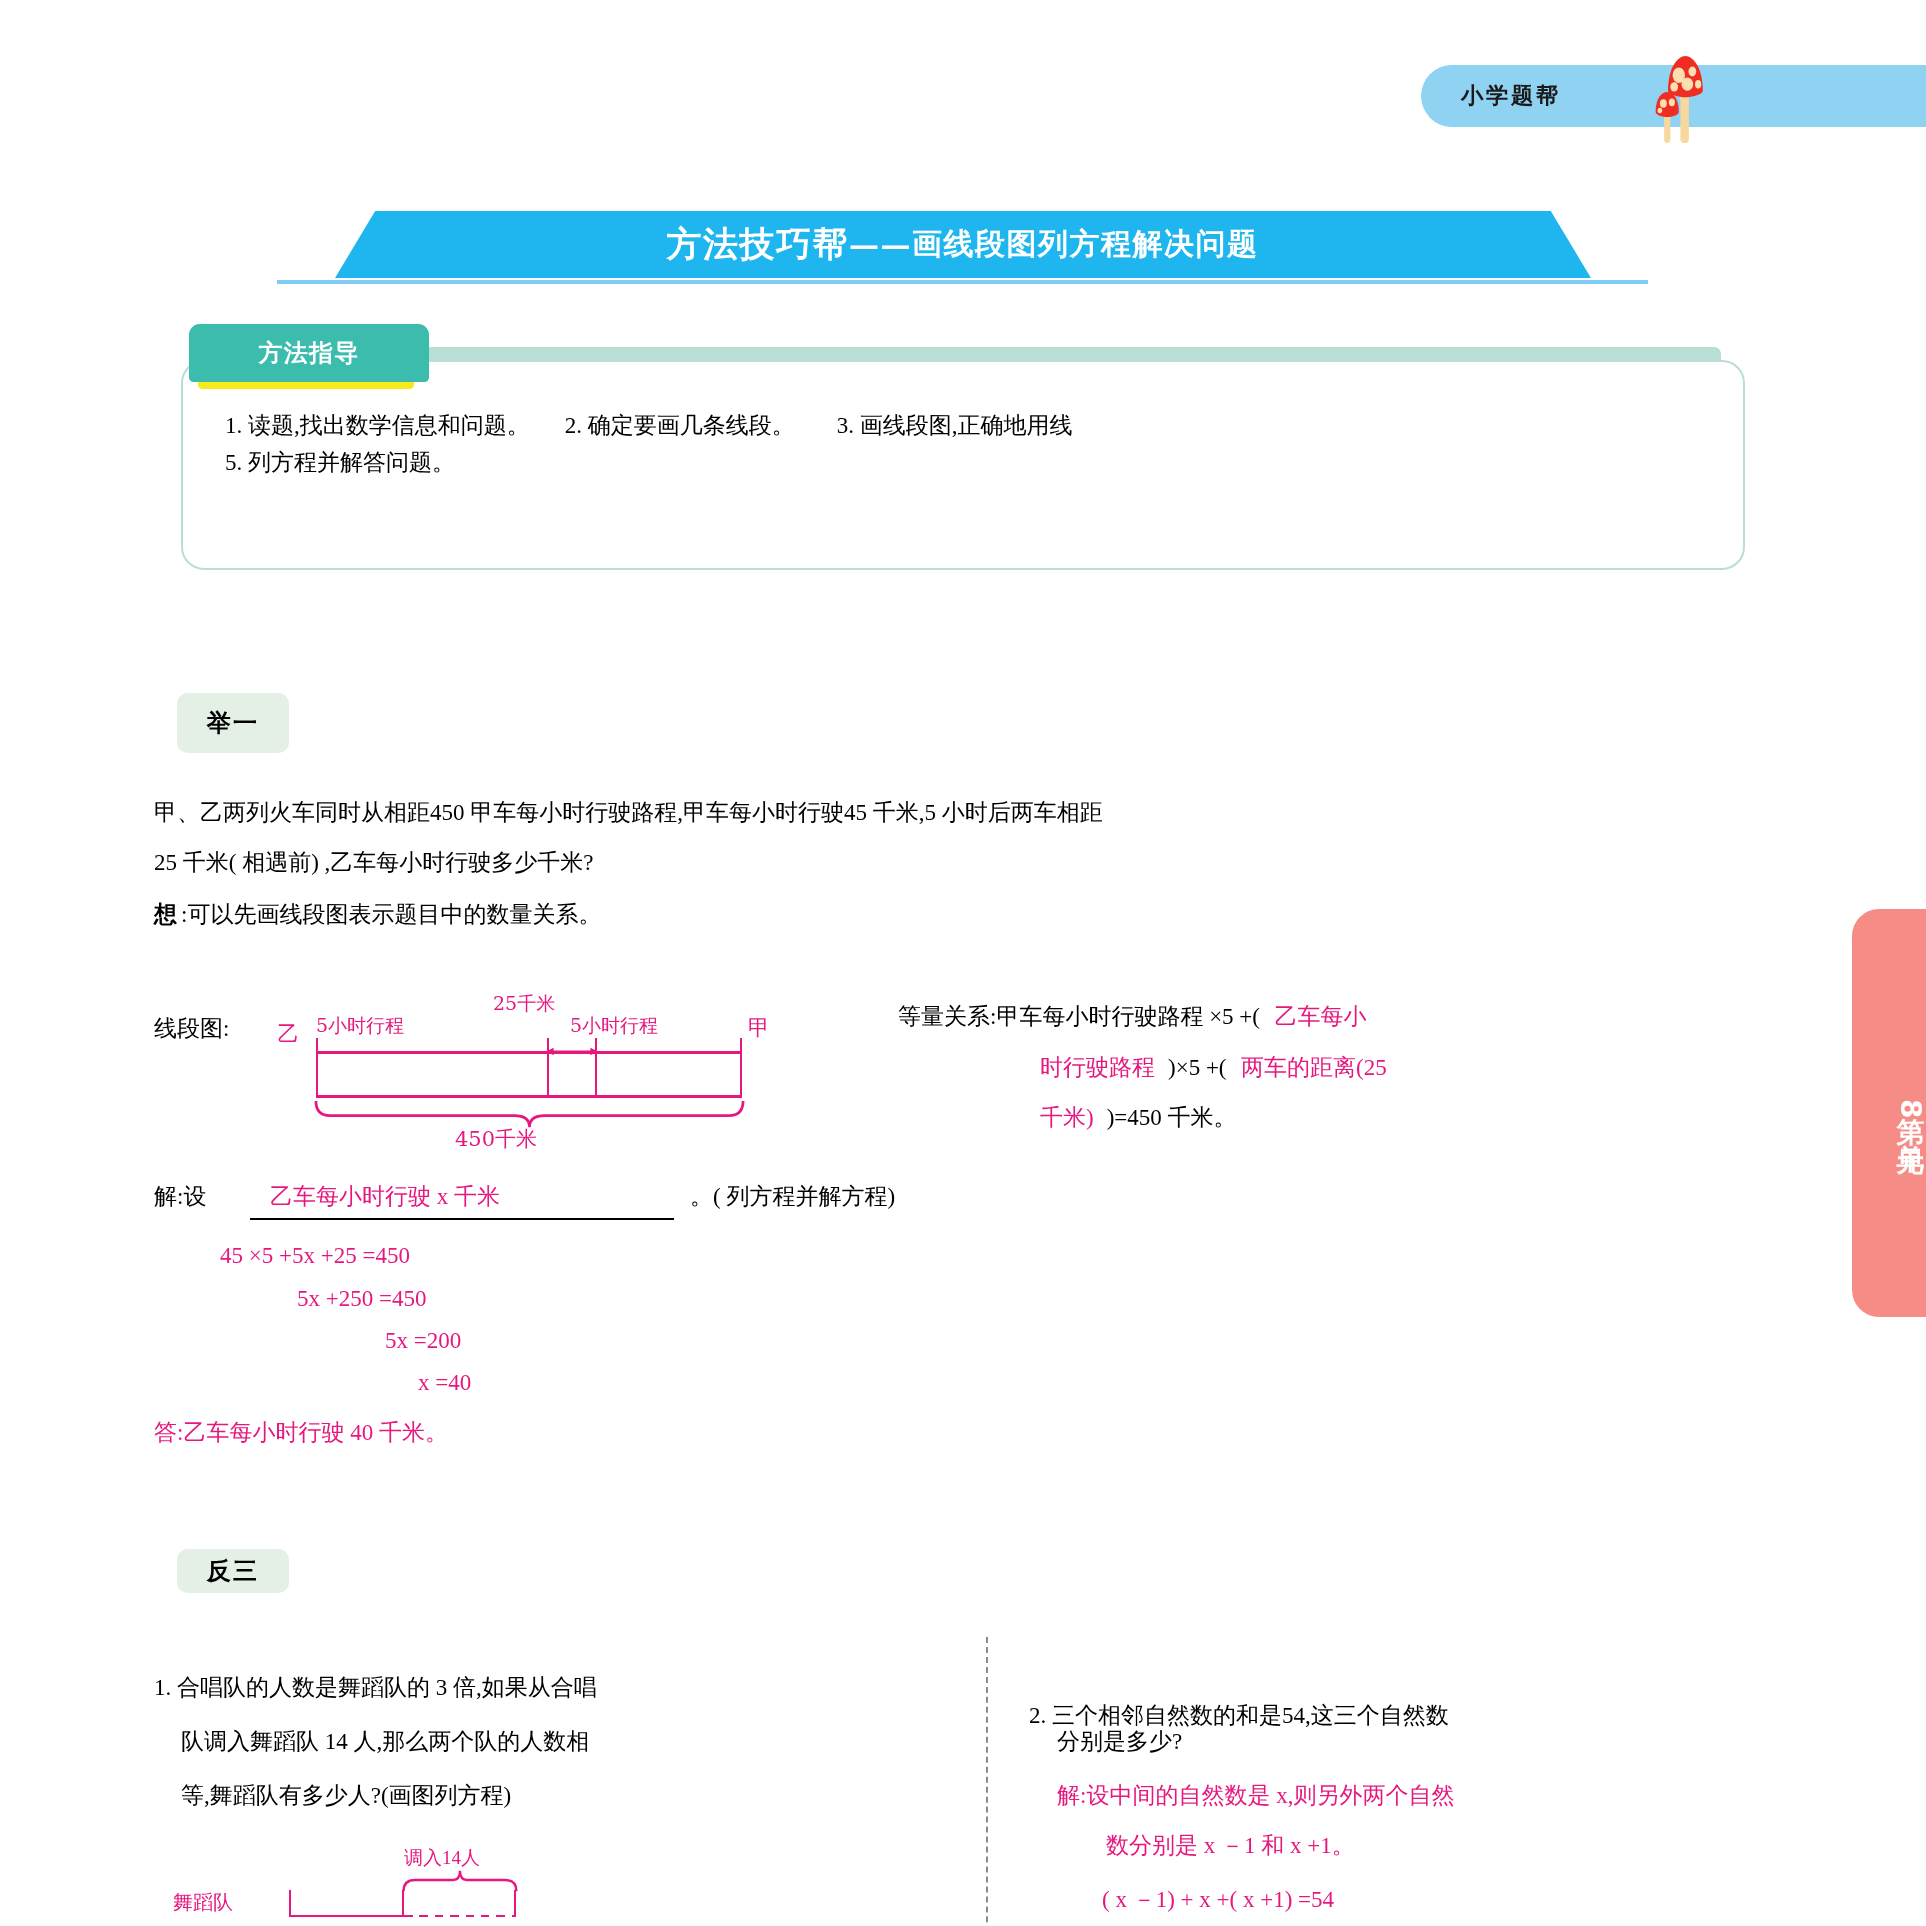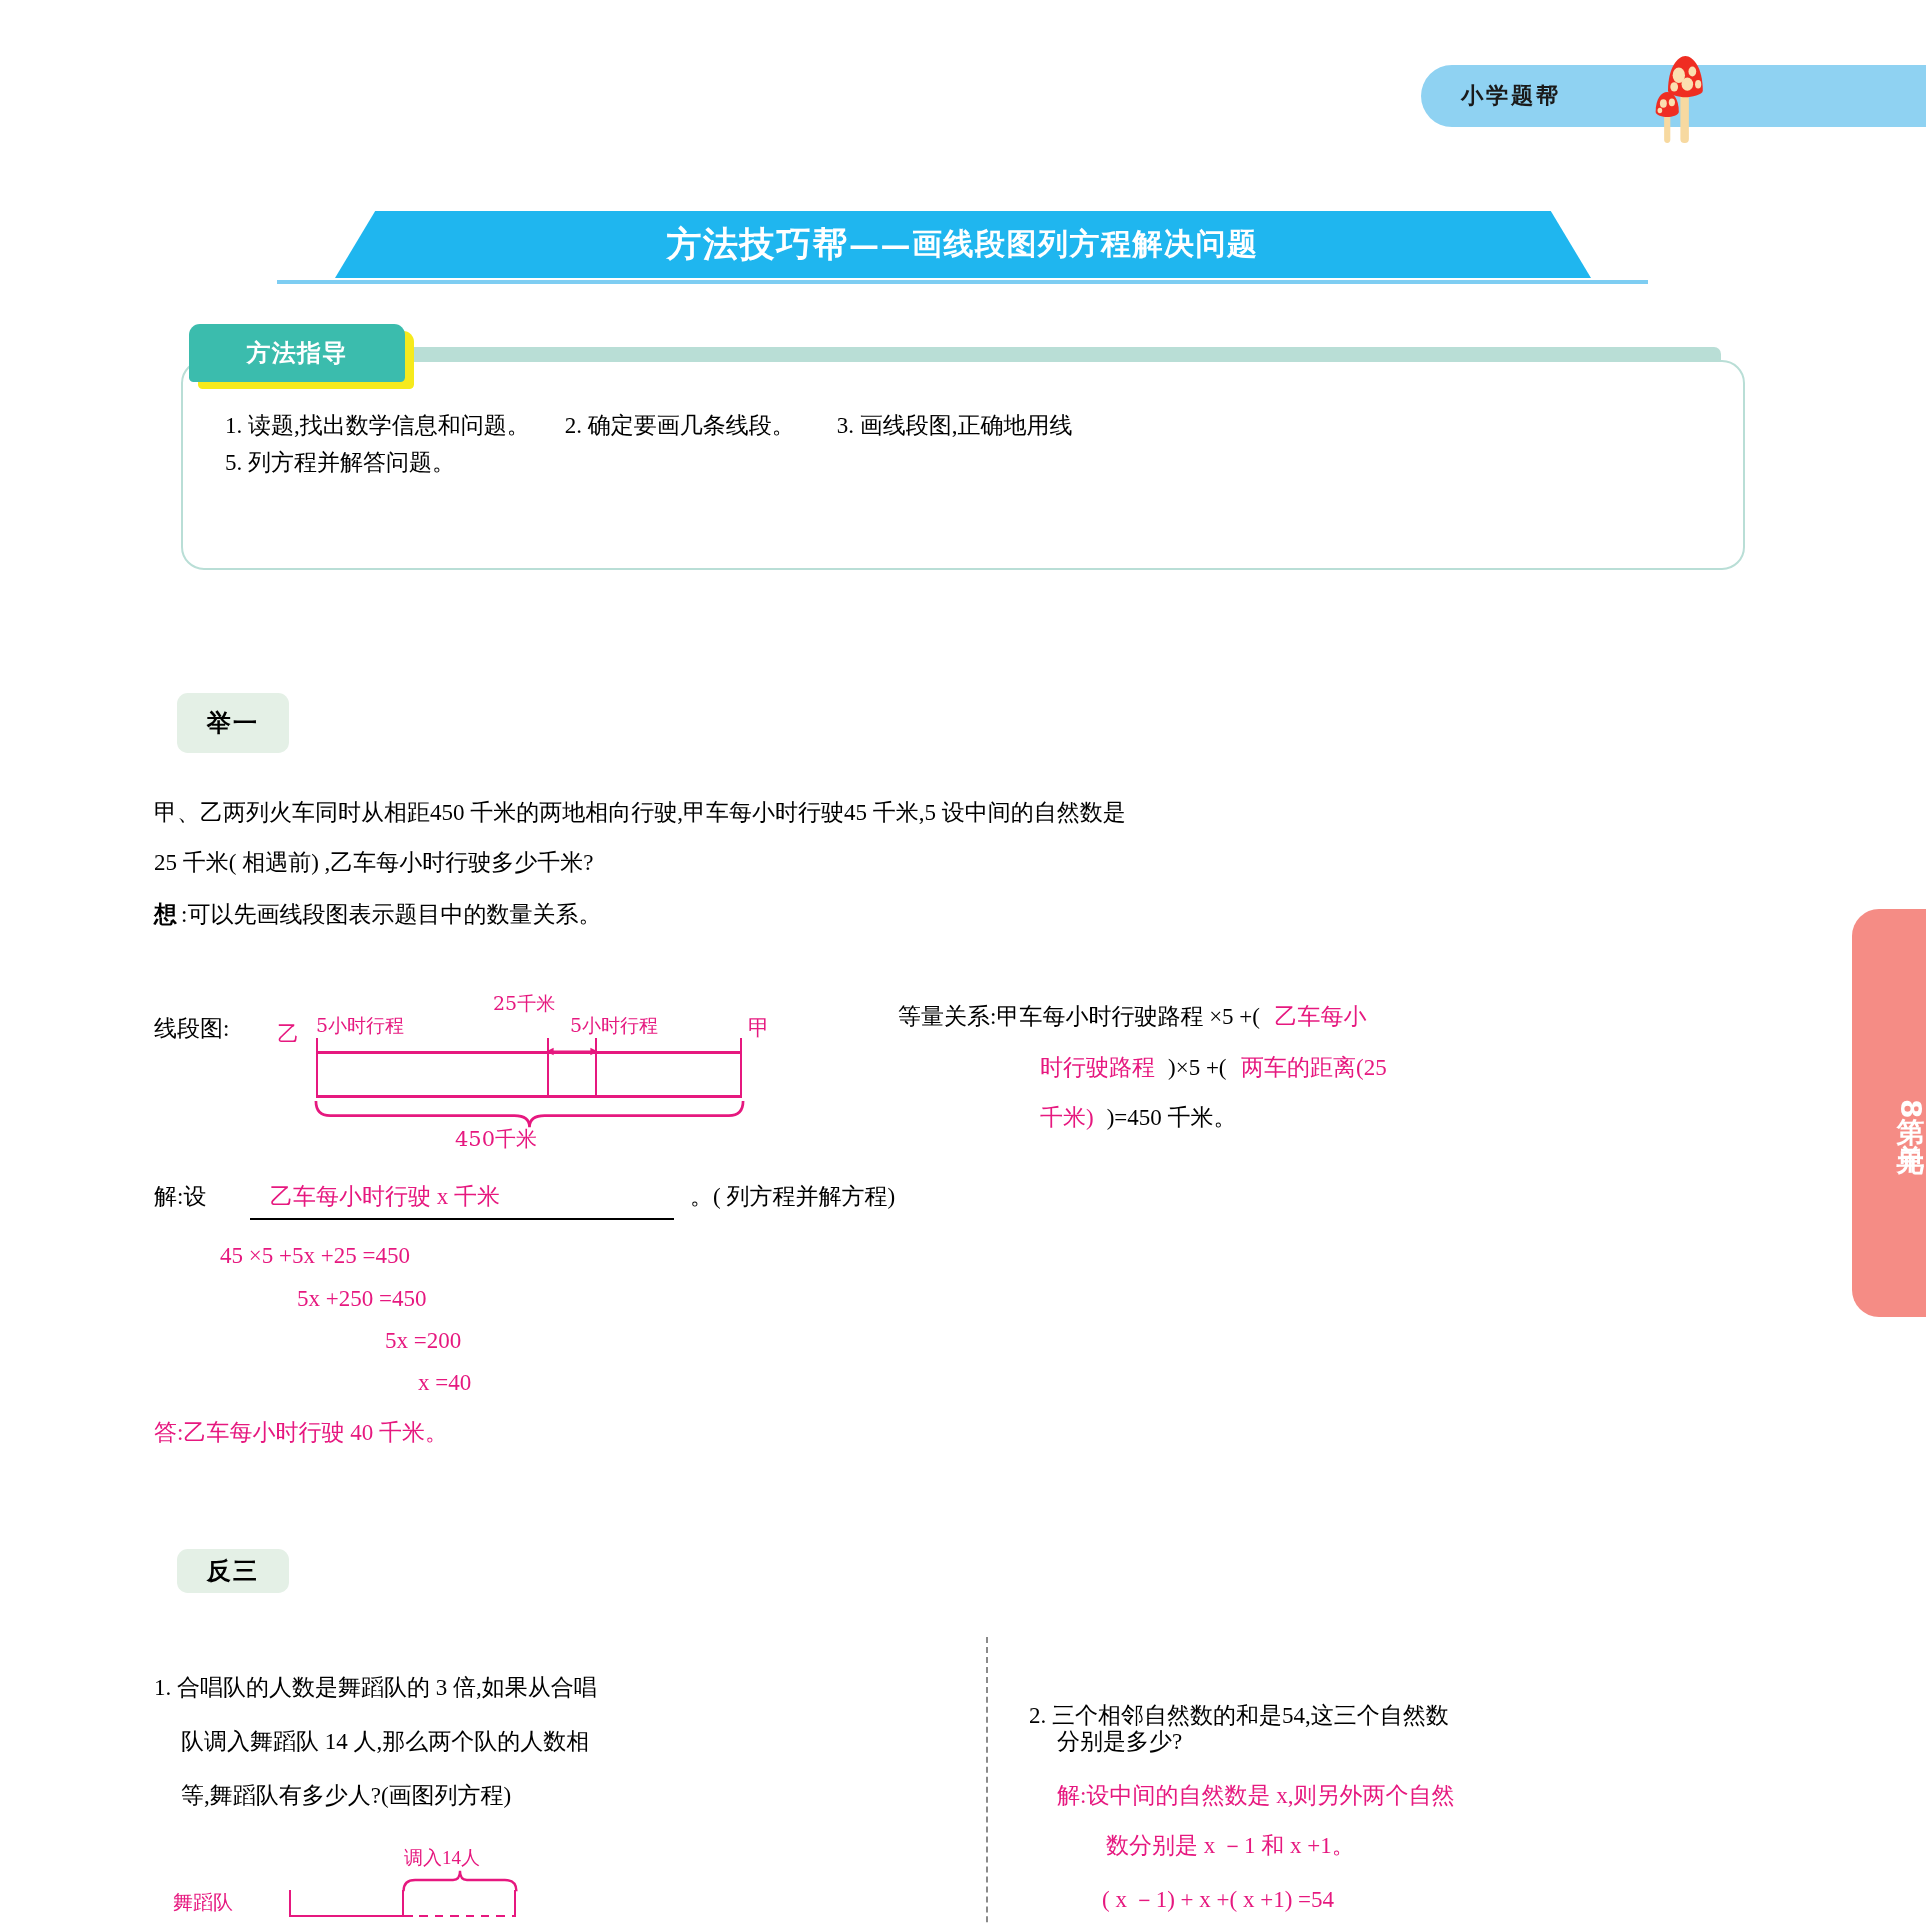--- a/index.html
+++ b/index.html
@@ -59,21 +59,21 @@
     box-sizing:border-box;
   }
   .guide-tab-yellow{
     position:absolute; left:198px; top:331px;
     width:216px; height:58px;
     background:#f6ea1c;
     border-radius:10.8px 10.8px 4.6px 4.6px;
   }
   .guide-tab{
     position:absolute; left:189px; top:324px;
-    width:216px; height:58px;
+    width:240px; height:58px;
     background:#3bbcad;
     border-radius:10.8px 10.8px 4.6px 4.6px;
     display:flex; align-items:center; justify-content:center;
   }
   .guide-tab span{
     color:#ffffff; font-weight:700; font-size:24px;
     font-family:"DejaVu Sans", sans-serif; letter-spacing:1.2px;
   }
   .guide-tab-stripe{
     position:absolute; left:404px; top:347px;
@@ -185,21 +185,21 @@
 </div>
 <div class="guide-tab-yellow"></div>
 <div class="guide-tab">
   <span>方法指导</span>
 </div>
 
 <div class="badge" id="badge-juyi">
   <span>举一</span>
 </div>
 
-<div class="txt" style="left:154px; top:801px;">甲、乙两列火车同时从相距450 千米的两地相向行驶,甲车每小时行驶45 千米,5 设中间的自然数是</div>
+<div class="txt" style="left:154px; top:801px;">甲、乙两列火车同时从相距450 甲车每小时行驶路程,甲车每小时行驶45 千米,5 小时后两车相距</div>
 <div class="txt" style="left:154px; top:851px;">25 千米( 相遇前) ,乙车每小时行驶多少千米?</div>
 <div class="txt bold" style="left:154px; top:903px;">想</div>
 <div class="txt" style="left:181px; top:903px;">:可以先画线段图表示题目中的数量关系。</div>
 
 <div class="txt" style="left:154px; top:1017px;">线段图:</div>
 
 <div id="seg-diagram">
   <div class="seg-lbl" style="left:-15.4px; top:21px; font-size:21.6px;">乙</div>
   <div class="seg-lbl" style="left:455px; top:15.4px; font-size:21.6px;">甲</div>
   <div class="seg-lbl" style="left:23px; top:15.4px;">5小时行程</div>

